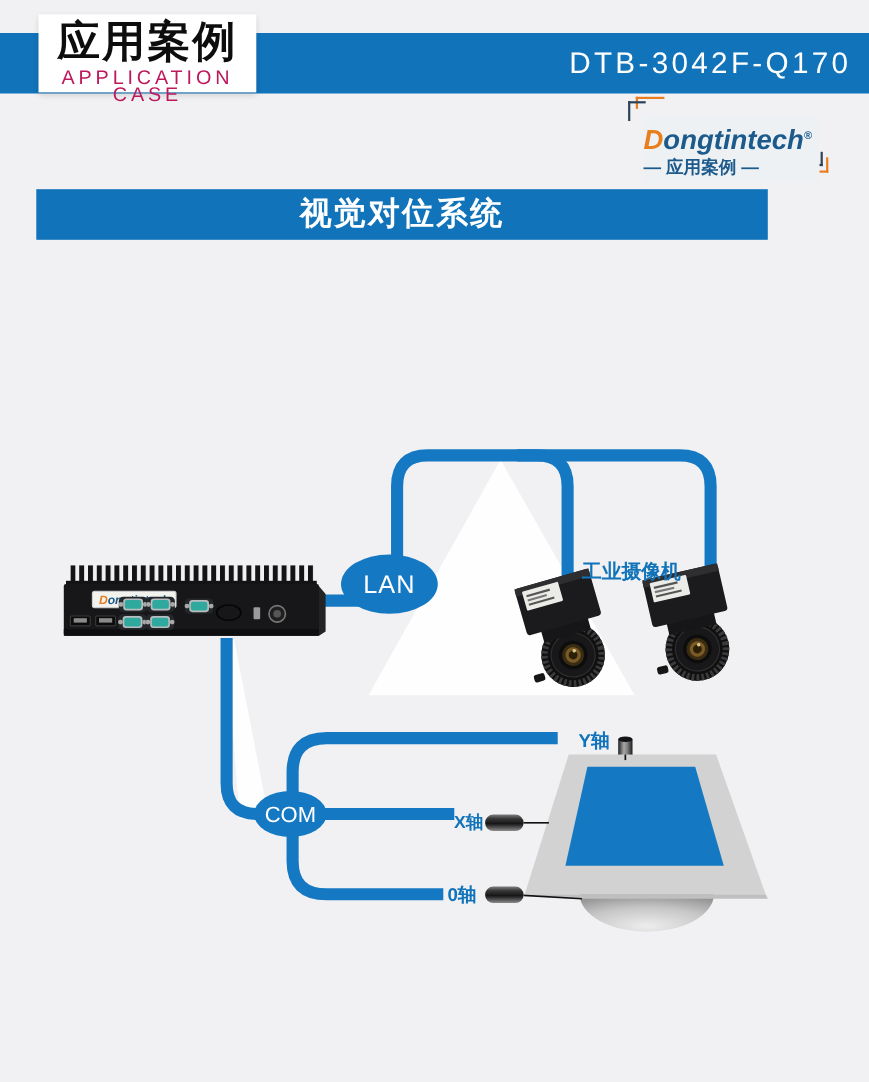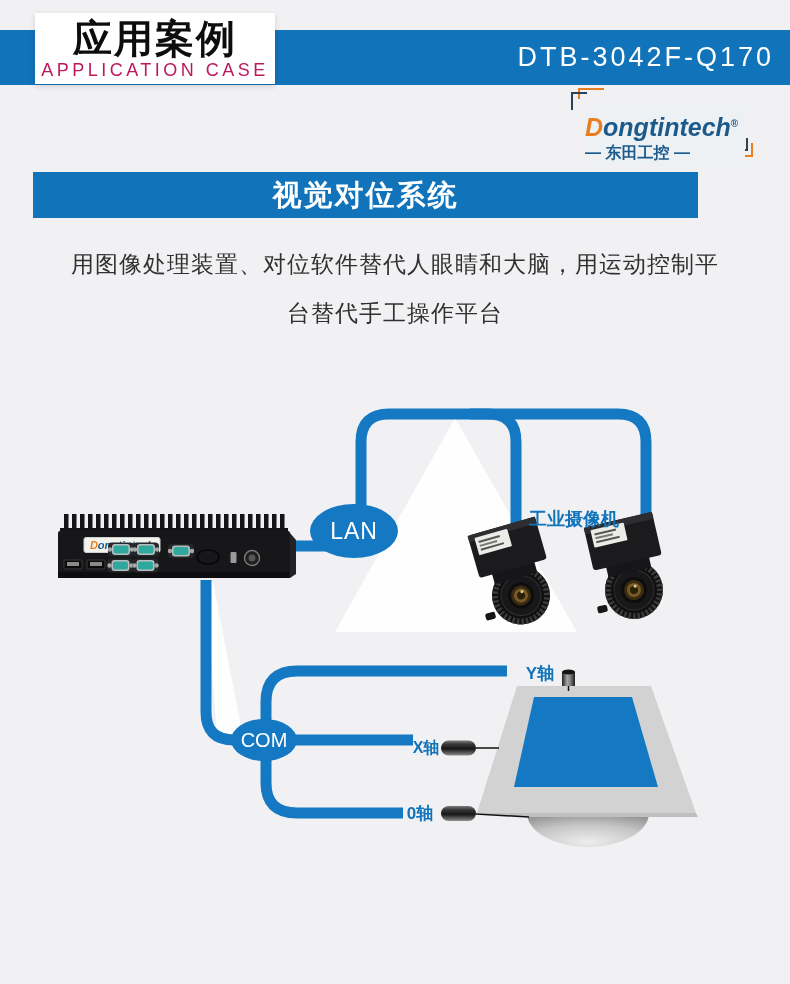--- a/index.html
+++ b/index.html
@@ -16,21 +16,21 @@
     position:relative;width:790px;height:984px;background:var(--page_bg);
     margin:0 auto;overflow:hidden;
   }
   
   .band{position:absolute;left:0;top:30px;width:790px;height:55px;background:var(--banner_blue);}
   .model{
     position:absolute;right:16px;top:0;height:55px;line-height:55px;
     color:#fff;font-size:27px;font-weight:normal;letter-spacing:3px;
   }
   .title-card{
-    position:absolute;left:35px;top:13px;width:240px;height:71px;background:#fff;
+    position:absolute;left:35px;top:13px;width:198px;height:71px;background:#fff;
     box-shadow:0 2px 6px rgba(0,0,0,.14);text-align:center;z-index:2;
   }
   .title-cn{font-size:39px;font-weight:900;color:#0d0d0d;letter-spacing:2px;line-height:46px;margin-top:3px;}
   .title-en{font-size:18px;color:#be185d;letter-spacing:3.5px;line-height:16px;}
   
   .logo-box{
     position:absolute;left:585px;top:106px;width:160px;height:60px;background:#edf1f4;
     text-align:left;z-index:2;
   }
   .logo-en{font-size:25px;font-weight:bold;font-style:italic;color:var(--logo_blue);line-height:32px;margin-top:2px;}
@@ -69,29 +69,25 @@
     <div class="title-cn">应用案例</div>
     <div class="title-en">APPLICATION CASE</div>
   </div>
 
   <div class="corner c-tl-orange"></div>
   <div class="corner c-tl-navy"></div>
   <div class="corner c-br-navy"></div>
   <div class="corner c-br-orange"></div>
   <div class="logo-box">
     <div class="logo-en"><span class="d">D</span><span>ongtintech</span><sup>®</sup></div>
-    <div class="logo-cn">— 东田工控 —</div>
+    <div class="logo-cn">— 应用案例 —</div>
   </div>
 
   <div class="section-banner">视觉对位系统</div>
 
-  <div class="desc">
-    <div>用图像处理装置、对位软件替代人眼睛和大脑，用运动控制平</div>
-    <div>台替代手工操作平台</div>
-  </div>
 
   <svg class="diagram" viewBox="0 0 790 984">
     <defs>
       <pattern id="fins" width="8" height="16" patternUnits="userSpaceOnUse">
         <rect width="4.5" height="16" fill="#141416"></rect>
       </pattern>
       <linearGradient id="capsuleGrad" x1="0" y1="0" x2="0" y2="1">
         <stop offset="0" stop-color="#7d7d7d"></stop>
           <stop offset="0.25" stop-color="#383838"></stop>
         <stop offset="0.55" stop-color="#161616"></stop>

